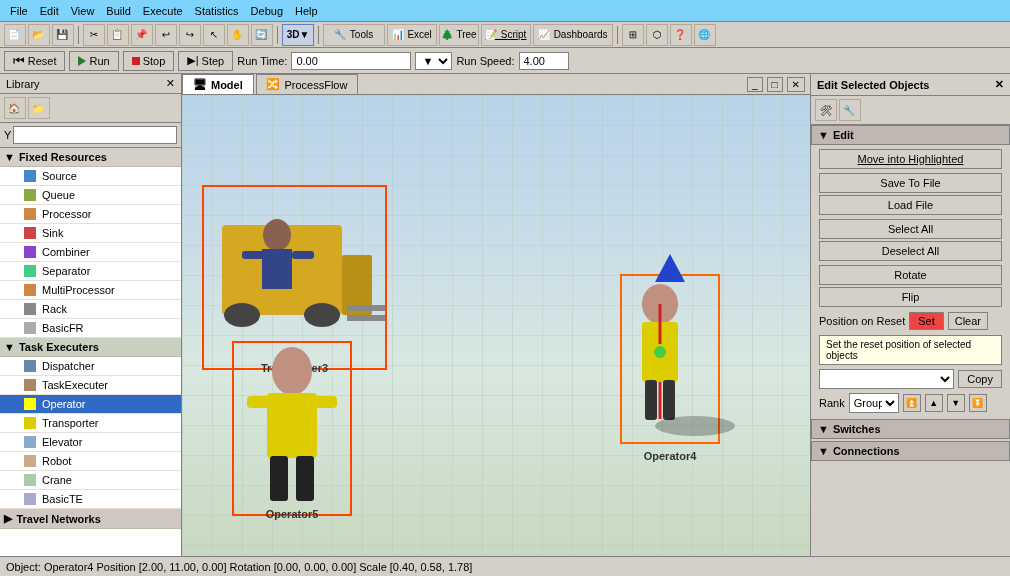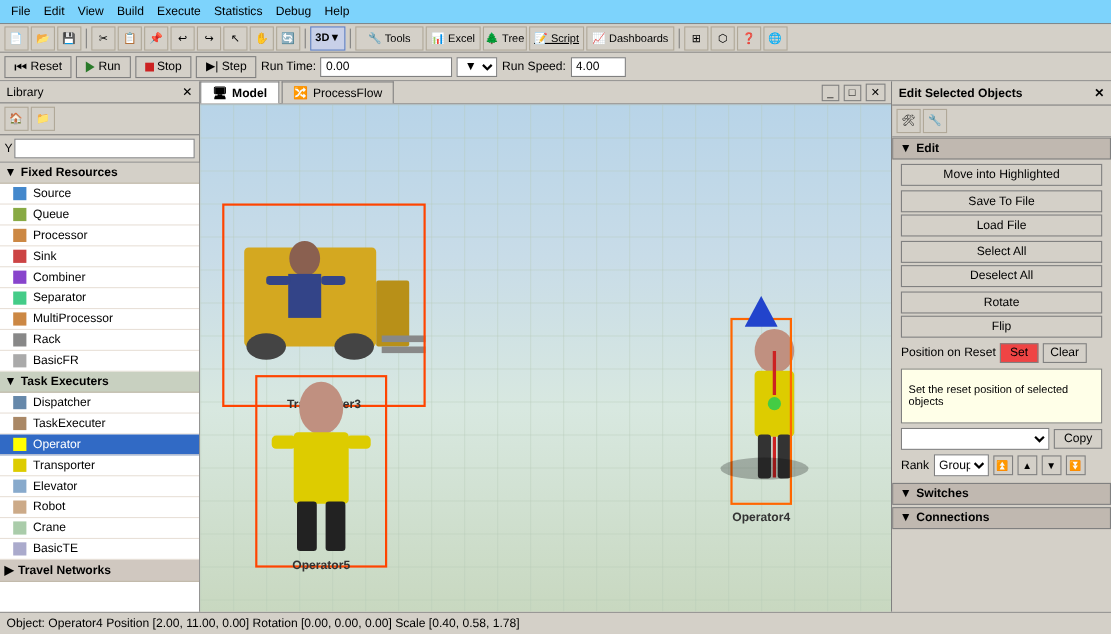--- a/index.html
+++ b/index.html
@@ -25,21 +25,21 @@
     .main-layout { display: flex; height: calc(576px - 22px - 26px - 26px - 20px); }
 
     
     .library { width: 182px; background: #d4d0c8; border-right: 1px solid #808080; display: flex; flex-direction: column; }
     .library-header { display: flex; align-items: center; justify-content: space-between; background: #d4d0c8; padding: 3px 6px; border-bottom: 1px solid #808080; }
     .library-toolbar { display: flex; align-items: center; gap: 2px; padding: 3px 4px; border-bottom: 1px solid #808080; }
     .library-search { display: flex; align-items: center; gap: 2px; padding: 3px 4px; border-bottom: 1px solid #808080; }
     .lib-search-input { flex: 1; height: 18px; border: 1px solid #808080; background: white; padding: 0 4px; }
     .library-content { flex: 1; overflow-y: auto; background: white; }
     .lib-section-header { display: flex; align-items: center; gap: 4px; padding: 3px 4px; background: #d4d0c8; cursor: pointer; border-bottom: 1px solid #c0b8a8; font-weight: bold; }
-    .lib-item { display: flex; align-items: center; gap: 6px; padding: 3px 12px; cursor: pointer; border-bottom: 1px solid #e8e0d8; }
+    .lib-item { display: flex; align-items: center; gap: 6px; padding: 3px 24px; cursor: pointer; border-bottom: 1px solid #e8e0d8; }
     .lib-item.selected { background: #316ac5; color: white; }
     .lib-icon { width: 14px; height: 14px; display: flex; align-items: center; justify-content: center; font-size: 9px; }
 
     
     .canvas-area { flex: 1; display: flex; flex-direction: column; background: #d4d0c8; }
     .canvas-tabs { display: flex; align-items: center; background: #d4d0c8; border-bottom: 1px solid #808080; }
     .canvas-tab { display: flex; align-items: center; gap: 4px; padding: 3px 10px; border: 1px solid #808080; border-bottom: none; background: #d4d0c8; cursor: pointer; font-size: 11px; margin-right: 2px; }
     .canvas-tab.active { background: #ffffff; font-weight: bold; }
     .canvas-tab-controls { margin-left: auto; display: flex; align-items: center; gap: 2px; padding-right: 4px; }
 
@@ -47,37 +47,37 @@
     .canvas-3d { flex: 1; position: relative; background: linear-gradient(180deg, #b8d4e8 0%, #c8dce8 30%, #d8e8e0 60%, #c8d8c0 100%); overflow: hidden; }
     .grid-overlay { position: absolute; inset: 0; background-image: 
       linear-gradient(rgba(180,200,180,0.4) 1px, transparent 1px),
       linear-gradient(90deg, rgba(180,200,180,0.4) 1px, transparent 1px);
       background-size: 30px 30px; }
 
     
     .object-label { position: absolute; color: #333; font-size: 11px; font-weight: bold; text-align: center; }
     .selection-box { position: absolute; border: 2px solid #ff4400; background: transparent; pointer-events: none; }
     .forklift-area { position: absolute; top: 90px; left: 20px; width: 185px; height: 185px; }
-    .operator4-area { position: absolute; top: 194px; right: 90px; width: 56px; height: 170px; }
+    .operator4-area { position: absolute; top: 179px; right: 90px; width: 100px; height: 170px; }
     .operator5-area { position: absolute; bottom: 40px; left: 50px; width: 120px; height: 175px; }
 
     
     .right-panel { width: 200px; background: #d4d0c8; border-left: 1px solid #808080; display: flex; flex-direction: column; overflow: hidden; }
     .right-panel-header { display: flex; align-items: center; justify-content: space-between; background: #d4d0c8; padding: 4px 6px; border-bottom: 1px solid #808080; font-weight: bold; }
     .right-panel-toolbar { display: flex; align-items: center; gap: 2px; padding: 3px 4px; border-bottom: 1px solid #808080; }
     .right-panel-content { flex: 1; overflow-y: auto; background: #d4d0c8; }
     .rp-section { margin-bottom: 2px; }
     .rp-section-header { display: flex; align-items: center; gap: 4px; padding: 3px 6px; background: #c0b8b0; border: 1px solid #808080; cursor: pointer; font-weight: bold; font-size: 11px; }
     .rp-btn { width: 100%; text-align: center; padding: 3px 6px; background: #d4d0c8; border: 1px solid #808080; cursor: pointer; margin: 2px 4px; font-size: 11px; }
     .rp-btn-row { display: flex; gap: 2px; padding: 2px 4px; flex-direction: column; }
     .rp-btn-half { flex: 1; text-align: center; padding: 3px 4px; background: #d4d0c8; border: 1px solid #808080; cursor: pointer; font-size: 11px; }
     .rp-position-row { display: flex; align-items: center; gap: 4px; padding: 3px 4px; }
     .rp-position-set { padding: 2px 8px; background: #ef4444; border: 1px solid #808080; cursor: pointer; font-size: 11px; }
     .rp-position-clear { padding: 2px 6px; background: #d4d0c8; border: 1px solid #808080; cursor: pointer; font-size: 11px; }
-    .rp-tooltip { background: #ffffe8; border: 1px solid #808080; padding: 13px 6px; font-size: 10px; margin: 2px 4px; }
+    .rp-tooltip { background: #ffffe8; border: 1px solid #808080; padding: 3px 6px; font-size: 10px; margin: 2px 4px; }
     .rp-copy-row { display: flex; align-items: center; gap: 4px; padding: 2px 4px; }
     .rp-copy-select { flex: 1; height: 20px; border: 1px solid #808080; background: white; font-size: 11px; }
     .rp-copy-btn { padding: 2px 8px; background: #d4d0c8; border: 1px solid #808080; cursor: pointer; font-size: 11px; }
     .rp-rank-row { display: flex; align-items: center; gap: 4px; padding: 2px 4px; }
     .rp-rank-select { width: 50px; height: 20px; border: 1px solid #808080; background: white; font-size: 11px; }
     .rp-rank-btn { width: 18px; height: 18px; background: #d4d0c8; border: 1px solid #808080; cursor: pointer; font-size: 9px; display: flex; align-items: center; justify-content: center; }
 
     
     .status-bar { height: 20px; background: #d4d0c8; border-top: 1px solid #808080; display: flex; align-items: center; padding: 0 6px; font-size: 11px; }
 
@@ -366,21 +366,21 @@
       <div class="tb-btn">🔧</div>
     </div>
     <div class="right-panel-content">
 
       <div class="rp-section">
         <div class="rp-section-header">
           <span>▼</span>
           <span>Edit</span>
         </div>
         <div style="padding: 2px 4px;">
-          <button class="rp-btn" style="width: calc(100% - 8px);">Move into Highlighted</button>
+          <button class="rp-btn" style="width: calc(100% - 8px); text-decoration: underline;">Move into Highlighted</button>
           <div class="rp-btn-row">
             <button class="rp-btn-half">Save To File</button>
             <button class="rp-btn-half">Load File</button>
           </div>
           <div class="rp-btn-row">
             <button class="rp-btn-half">Select All</button>
             <button class="rp-btn-half">Deselect All</button>
           </div>
           <div class="rp-btn-row">
             <button class="rp-btn-half">Rotate</button>

